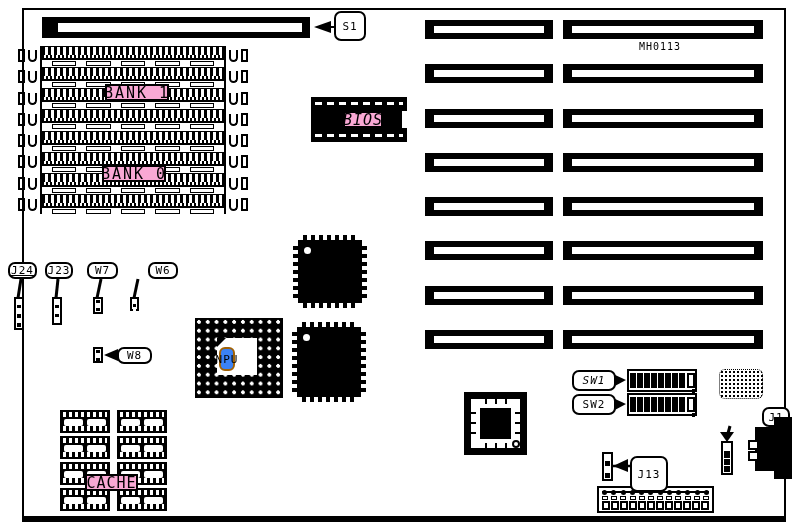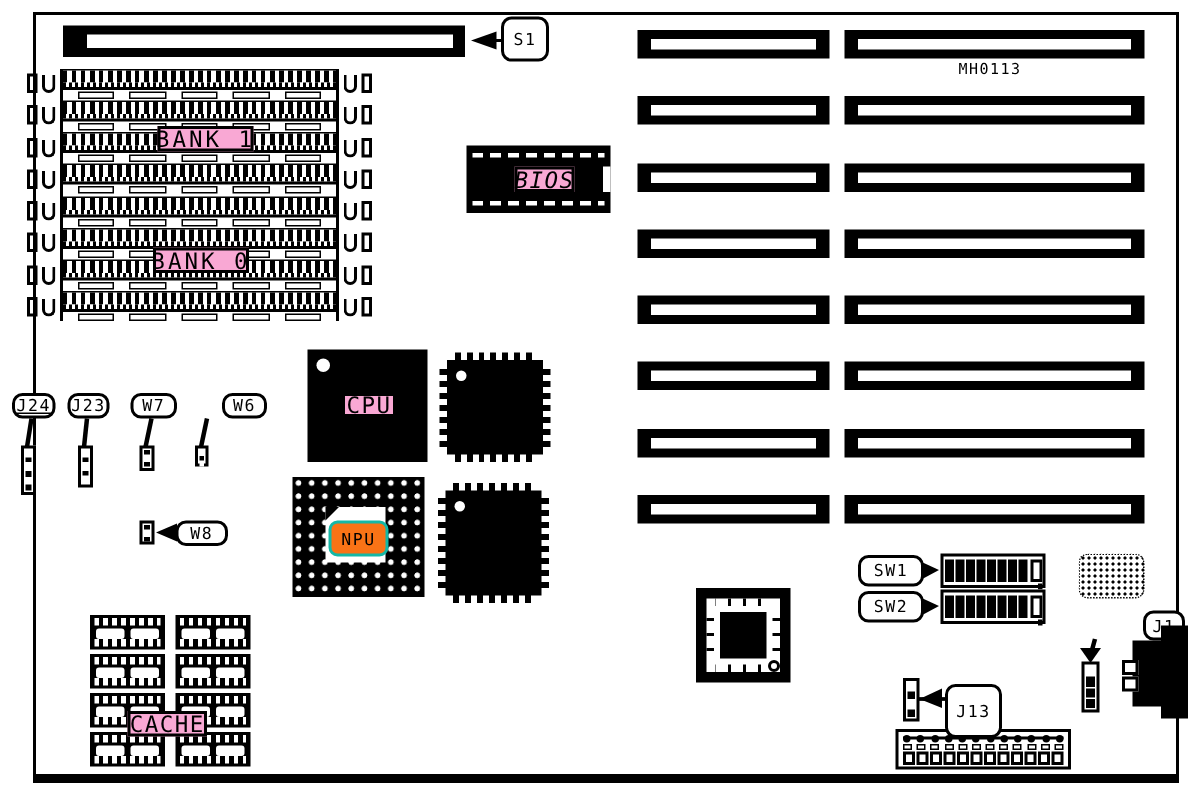--- a/index.html
+++ b/index.html
@@ -76,22 +76,22 @@
   .qfp .p-r { position:absolute; right:0; top:10px; bottom:10px; width:6px;
     background: repeating-linear-gradient(0deg, #000 0 4px, transparent 4px 8px); }
 
   
   .npu { position:absolute; left:195px; top:318px; width:88px; height:80px; background:#000;
     background-image: radial-gradient(circle at 4px 4px, #fff 1.7px, transparent 2.1px);
     background-size: 8.8px 8.8px; }
   .npu-center { position:absolute; left:22px; top:20px; width:40px; height:37px; background:#fff; }
   .npu-tri { position:absolute; left:0; top:0; width:0; height:0;
     border-top:9px solid #000; border-right:9px solid transparent; }
-  .npu-label { position:absolute; left:2px; top:9px; width:40px; height:24px;
-    border:2px solid #14b8a6; border-radius:6px; background:#f97316;
+  .npu-label { position:absolute; left:2px; top:9px; width:16px; height:24px;
+    border:2px solid #a16207; border-radius:6px; background:#3b82f6;
     display:flex; align-items:center; justify-content:center; font-size:11px; letter-spacing:1px; }
 
   
   .plcc { position:absolute; left:464px; top:392px; width:63px; height:63px; background:#000; }
   .plcc .ring { position:absolute; inset:7px; background:#fff; }
   .plcc .t-t { position:absolute; top:7px; left:13px; right:13px; height:5px;
     background: repeating-linear-gradient(90deg, transparent 0 8px, #000 8px 10px); }
   .plcc .t-b { position:absolute; bottom:7px; left:13px; right:13px; height:5px;
     background: repeating-linear-gradient(90deg, transparent 0 8px, #000 8px 10px); }
   .plcc .t-l { position:absolute; left:7px; top:13px; bottom:13px; width:5px;
@@ -400,24 +400,20 @@
       </div>
       <div class="slot">
         <div class="stripe"></div>
       </div>
       <div class="slot">
         <div class="stripe"></div>
       </div>
     </div>
   <div class="model-label" style="left:628px; top:41px; width:64px; height:13px;">MH0113</div>
 
-  <div class="cpu">
-    <div class="dot" style="left:6px; top:6px; width:9px; height:9px;"></div>
-    <div class="box-label" style="left:23px; top:29px; width:36px; height:16px; letter-spacing:1px;">CPU</div>
-  </div>
 
   <div class="qfp" style="left:293px; top:235px; width:74px; height:73px;">
     <div class="p-t"></div>
       <div class="p-b"></div>
     <div class="p-l"></div>
       <div class="p-r"></div>
     <div class="body"></div>
     <div class="dot" style="left:11px; top:12px; width:7px; height:7px; z-index:2;"></div>
   </div>
   <div class="qfp" style="left:292px; top:322px; width:74px; height:80px;">
@@ -553,21 +549,21 @@
   <div class="plcc">
     <div class="ring"></div>
     <div class="t-t"></div>
     <div class="t-b"></div>
     <div class="t-l"></div>
     <div class="t-r"></div>
     <div class="die"></div>
     <div class="pin1"></div>
   </div>
 
-  <div class="co" style="left:572px; top:370px; width:44px; height:21px;">SW1</div>
+  <div class="co" style="left:572px; top:370px; width:44px; height:21px;font-style:italic;">SW1</div>
   <div class="swb" style="left:627px; top:369px; width:70px; height:23px;">
     <div class="sw-segs">
         <div></div>
         <div></div>
         <div></div>
         <div></div>
         <div></div>
         <div></div>
         <div></div>
         <div></div>

